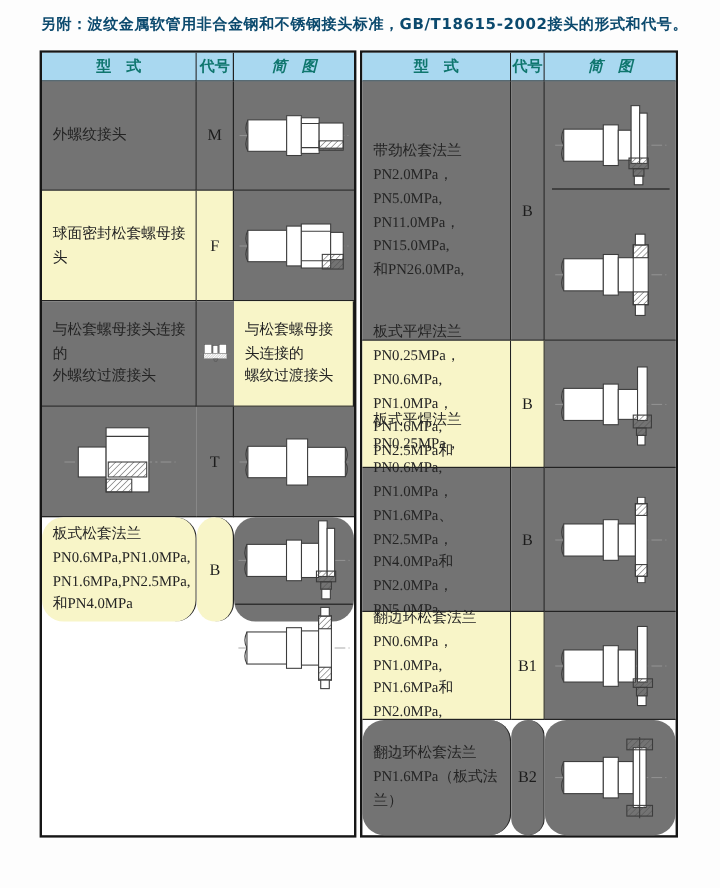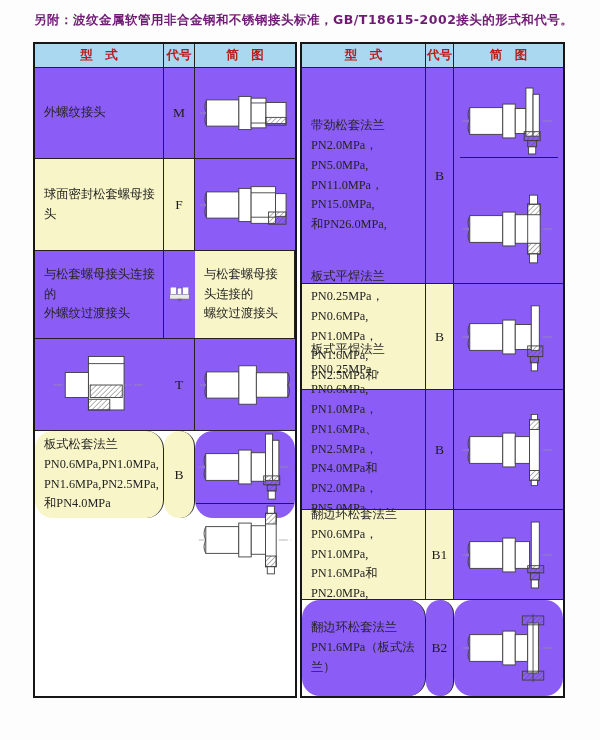--- a/index.html
+++ b/index.html
@@ -1,30 +1,30 @@
 <!DOCTYPE html>
 <html><head>
 <meta charset="utf-8">
 <style>
   html,body{margin:0;padding:0;}
   body{width:600px;height:740px;background:#fdfdfd;position:relative;
        font-family:"DejaVu Sans",sans-serif;color:#2a2a2a;overflow:hidden;}
   .title{position:absolute;left:34px;top:12px;width:540px;
-         font-size:12.5px;font-weight:bold;letter-spacing:0.5px;color:#701a75;
+         font-size:12.5px;font-weight:bold;letter-spacing:0.5px;color:#0c4a6e;
          font-family:"DejaVu Sans",sans-serif;}
   .tbl{position:absolute;top:42px;display:grid;border:2px solid #161616;background:#fff;}
   .tbl.left{left:33px;grid-template-columns:129px 31px 100px;
             grid-template-rows:24px 91px 92px 88px 92px 87px 178px;}
   .tbl.right{left:300px;grid-template-columns:124px 28px 109px;
              grid-template-rows:24px 216px 106px 120px 90px 96px;}
-  .c{border-right:1px solid #222;border-bottom:1px solid #222;box-sizing:border-box;background:#8b5cf6;}
-  .noR{border-right:none;}
+  .c{border-right:1px solid #222;border-bottom:1px solid #222;box-sizing:border-box;background:#737373;}
+  .noR{border-right:none;font-style:italic;}
   .noB{border-bottom:none;border-radius:18px;}
   .th{background:#a9d8f0;display:flex;align-items:center;justify-content:center;
-      font-size:12.5px;font-weight:bold;color:#b91c1c;
+      font-size:12.5px;font-weight:bold;color:#0f766e;
       font-family:"Liberation Serif","DejaVu Serif",serif;}
   .type{display:flex;align-items:center;padding:5px 5px 5px 9px;
         font-size:12.3px;line-height:1.62;white-space:pre-line;
         font-family:"Liberation Serif","DejaVu Serif",serif;color:#242424;}
   .code{display:flex;align-items:center;justify-content:center;
         font-size:13.5px;font-family:"Liberation Serif","DejaVu Serif",serif;color:#1c1c1c;}
   .diag{display:flex;align-items:center;justify-content:center;padding:2px;}
   .yellow{background:#f8f5c8;}
   .sub{display:grid;grid-template-rows:1fr 1fr;padding:0;}
   .sub>div{display:flex;align-items:center;justify-content:center;}

